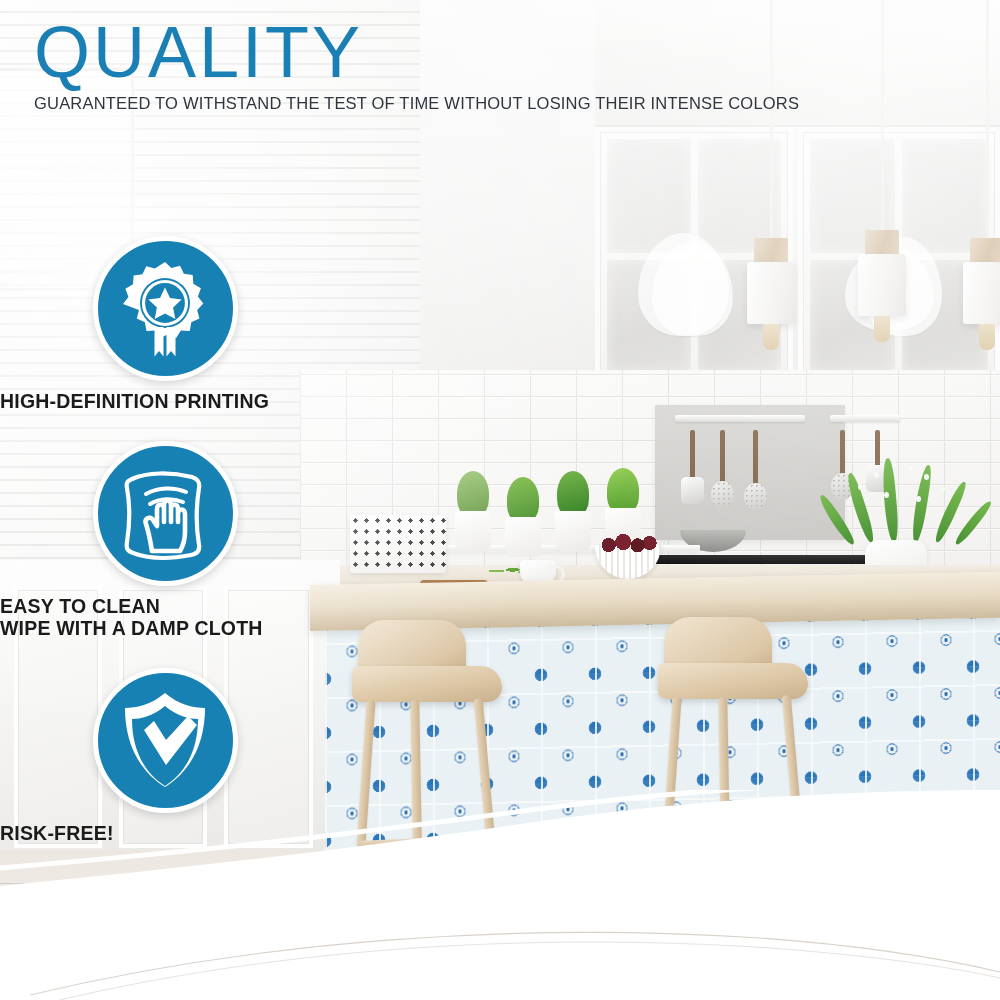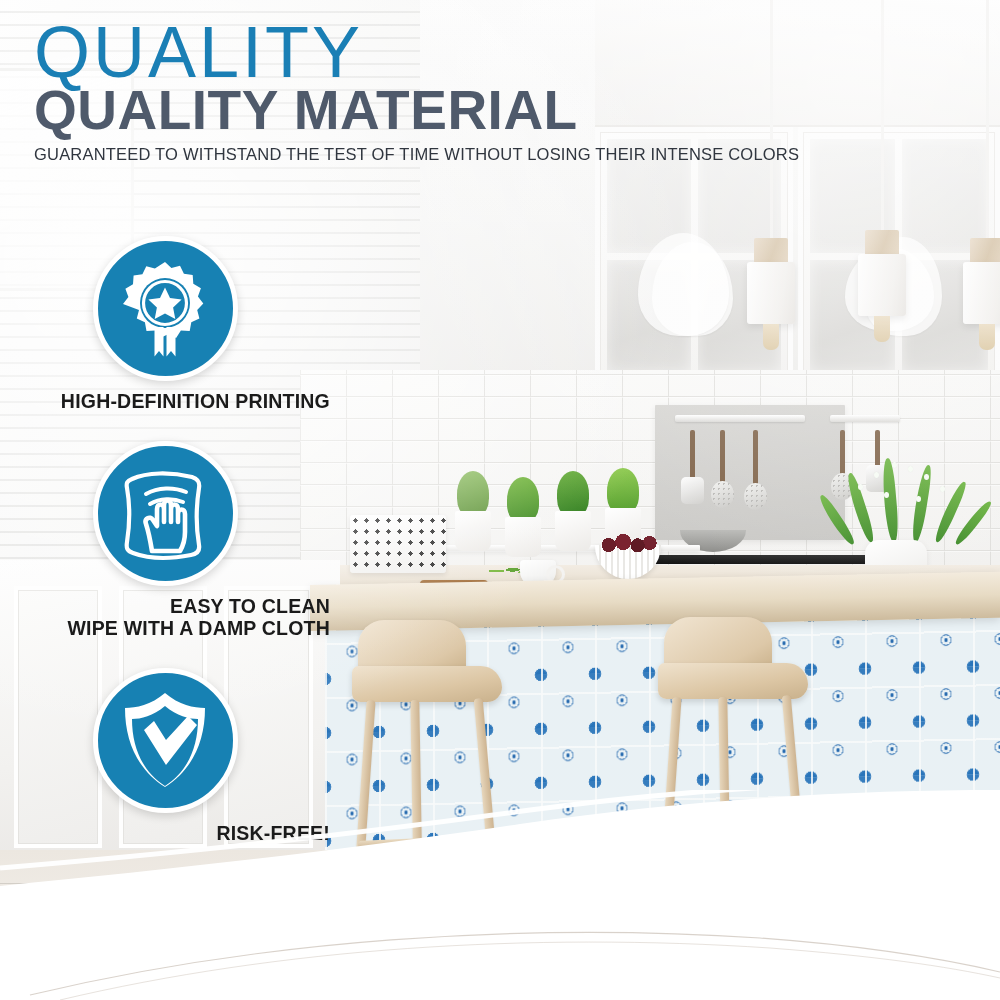--- a/index.html
+++ b/index.html
@@ -207,21 +207,21 @@
   .headings { position:absolute; left:34px; top:18px; z-index:6; }
   .t-premium { font-size:72px; line-height:.96; letter-spacing:3px; font-weight:300;
     color:#1a7fb5; white-space:nowrap; }
   .t-quality { font-size:55px; line-height:1.0; letter-spacing:.5px; font-weight:700;
     color:#4f5a6b; margin-top:-4px; white-space:nowrap; }
   .t-sub { font-size:16.5px; letter-spacing:.2px; font-weight:400; color:#30363f;
     margin-top:7px; white-space:nowrap; }
 
   
   .features { position:absolute; left:0; top:236px; width:330px; z-index:6; }
-  .feature { position:relative; margin-bottom:28px; text-align:right; width:330px; }
+  .feature { position:relative; margin-bottom:28px; text-align:left; width:330px; }
   .circle { position:relative; width:145px; height:145px; margin:0 auto;
     border-radius:50%; background:#1781b3;
     border:5px solid #ffffff;
     box-shadow:0 3px 10px rgba(0,0,0,.16); }
   .circle svg { position:absolute; left:50%; top:50%;
     transform:translate(-50%,-50%); }
   .flabel { margin-top:9px; font-size:19.5px; font-weight:700; color:#1b1b1b;
     letter-spacing:.2px; line-height:1.16; }
 
   
@@ -387,21 +387,20 @@
       <div class="leg" style="left:62px;top:80px;height:196px;transform:rotate(-1deg);"></div>
       <div class="leg" style="left:132px;top:78px;height:190px;transform:rotate(-5deg);"></div>
       <div class="rung" style="left:6px;top:216px;width:134px;transform:rotate(-2.5deg);"></div>
     </div>
 
     <div class="wash"></div>
   </div>
 
   <div class="headings">
     <div class="t-premium">QUALITY</div>
-    <div class="t-quality">QUALITY MATERIAL</div>
     <div class="t-sub">GUARANTEED TO WITHSTAND THE TEST OF TIME WITHOUT LOSING THEIR INTENSE COLORS</div>
   </div>
 
   <div class="features">
 
     <div class="feature">
       <div class="circle">
         <svg width="88" height="98" viewBox="0 0 88 98">
           <path fill="#ffffff" d="M44 2 l6.4 6.0 8.6-2.3 3.9 8.0 8.8 1.2 0.6 8.8 7.6 4.6-3.0 8.3 5.4 7.0-6.1 6.4 2.2 8.6-8.1 3.6-1.6 8.7-8.8-0.4-4.8 7.4-8.0-3.6-8.0 3.6-4.8-7.4-8.8 0.4-1.6-8.7-8.1-3.6 2.2-8.6L2 44.1l5.4-7.0-3.0-8.3 7.6-4.6 0.6-8.8 8.8-1.2 3.9-8.0 8.6 2.3z"></path>
           <circle cx="44" cy="43" r="25" fill="#1781b3"></circle>

